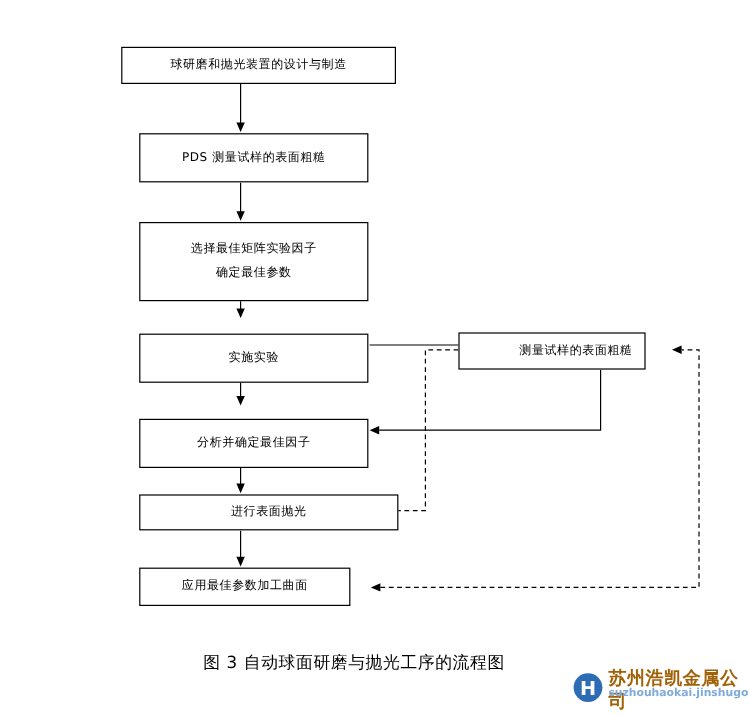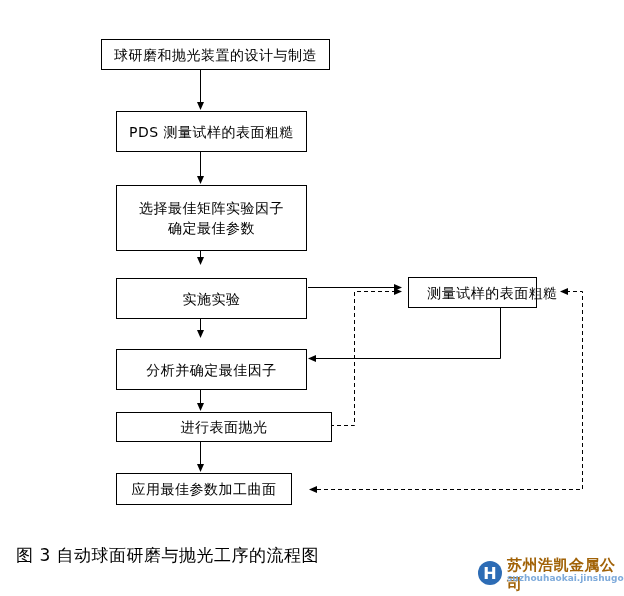--- a/index.html
+++ b/index.html
@@ -20,32 +20,33 @@
   }
   .box {
     position: absolute;
     box-sizing: border-box;
     border: 1px solid #000000;
     background: #ffffff;
     display: flex;
     flex-direction: column;
     align-items: center;
     justify-content: center;
-    font-size: 14px;
+    font-size: 10px;
     line-height: 20px;
     letter-spacing: 0.5px;
     text-align: center;
     white-space: nowrap;
   }
   .caption {
     position: absolute;
-    left: 16px;
+    left: 0;
     top: 544px;
     width: 590px;
-    font-size: 17px;
+    text-align: center;
+    font-size: 14px;
     letter-spacing: 0.5px;
   }
   .watermark { position: absolute; left: 0; top: 0; width: 624px; height: 596px; }
   .wm-circle {
     position: absolute;
     left: 478px; top: 561px;
     width: 24px; height: 24px;
     border-radius: 50%;
     display: flex;
     align-items: center;
@@ -148,21 +149,21 @@
   </div>
 
   <div class="box" style="left:116px; top:412px; width:216px; height:30px;">
     <span>进行表面抛光</span>
   </div>
 
   <div class="box" style="left:116px; top:473px; width:176px; height:32px;">
     <span>应用最佳参数加工曲面</span>
   </div>
 
-  <div class="box" style="left:408px; top:277px; width:129px; height:31px;padding-left:40px;">
+  <div class="box" style="left:382px; top:277px; width:156px; height:31px;padding-left:40px;">
     <span>测量试样的表面粗糙</span>
   </div>
 
   <div class="caption">图 3 自动球面研磨与抛光工序的流程图</div>
 
   <div class="watermark">
     <div class="wm-circle" style="background: rgb(45, 108, 181);">H</div>
     <div class="wm-company" style="color: #a16207;">苏州浩凯金属公司</div>
     <div class="wm-subtext" style="color: rgb(127, 171, 219);">suzhouhaokai.jinshugongsi</div>
   </div>

